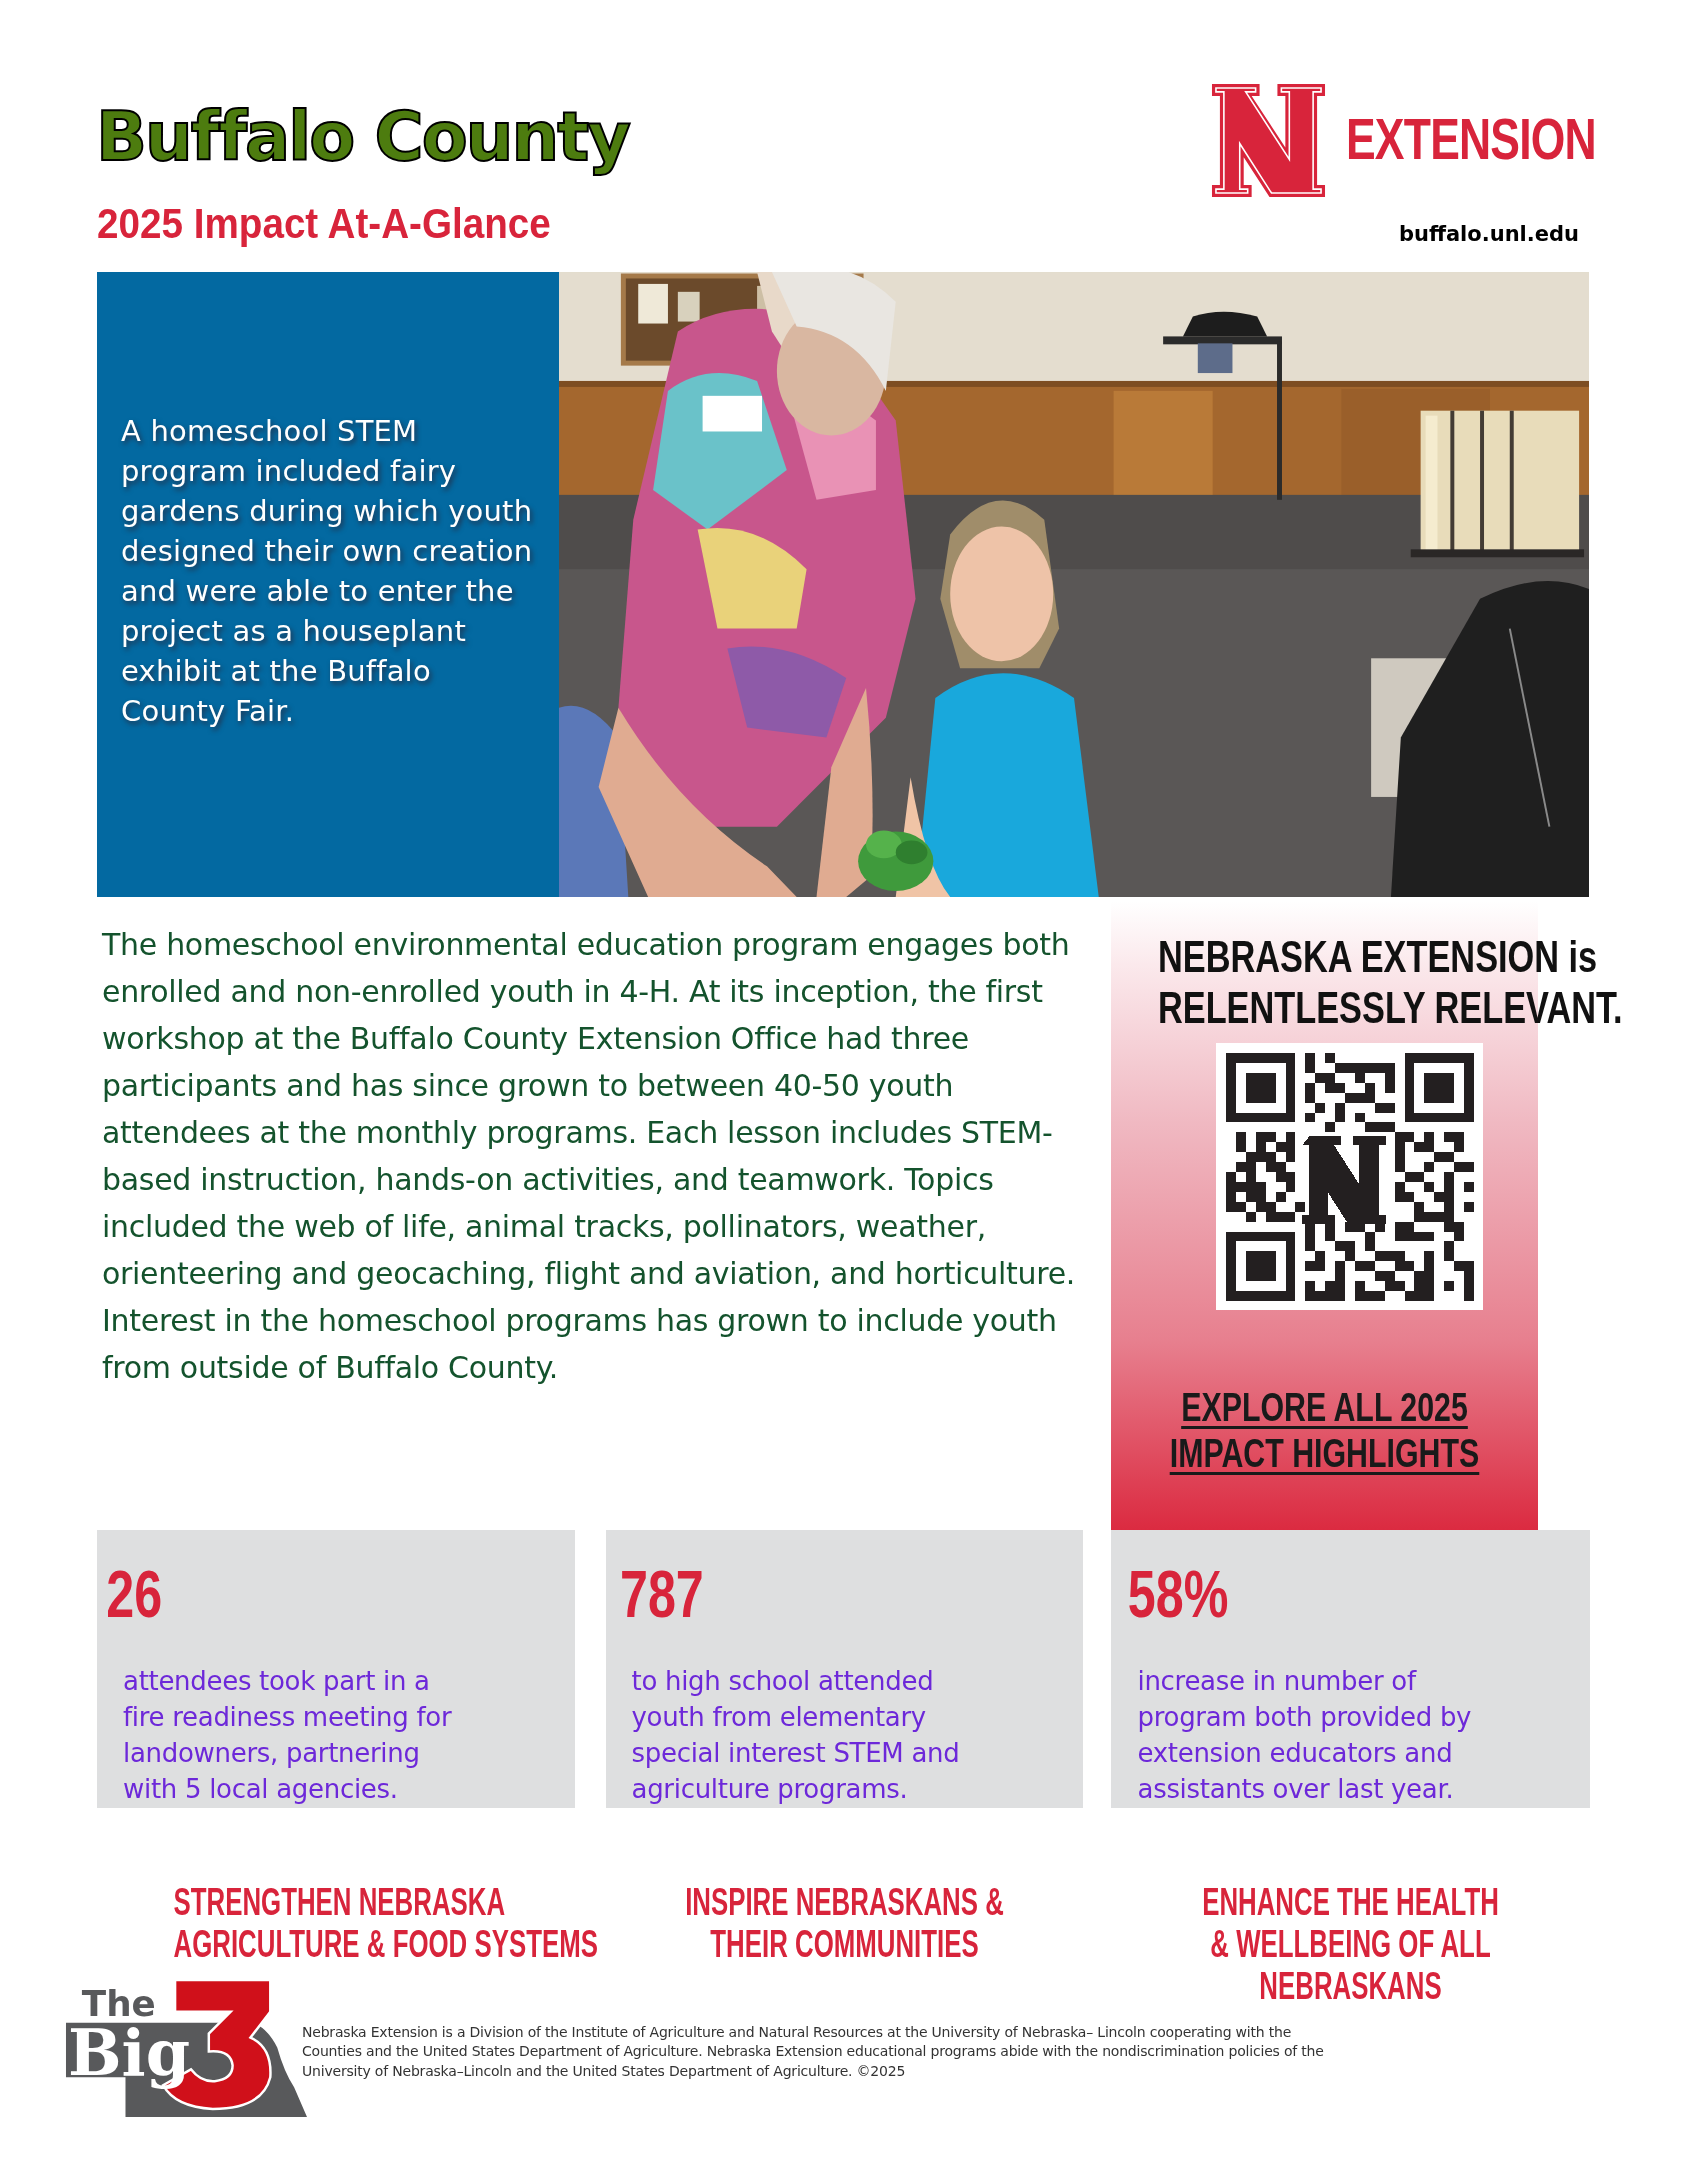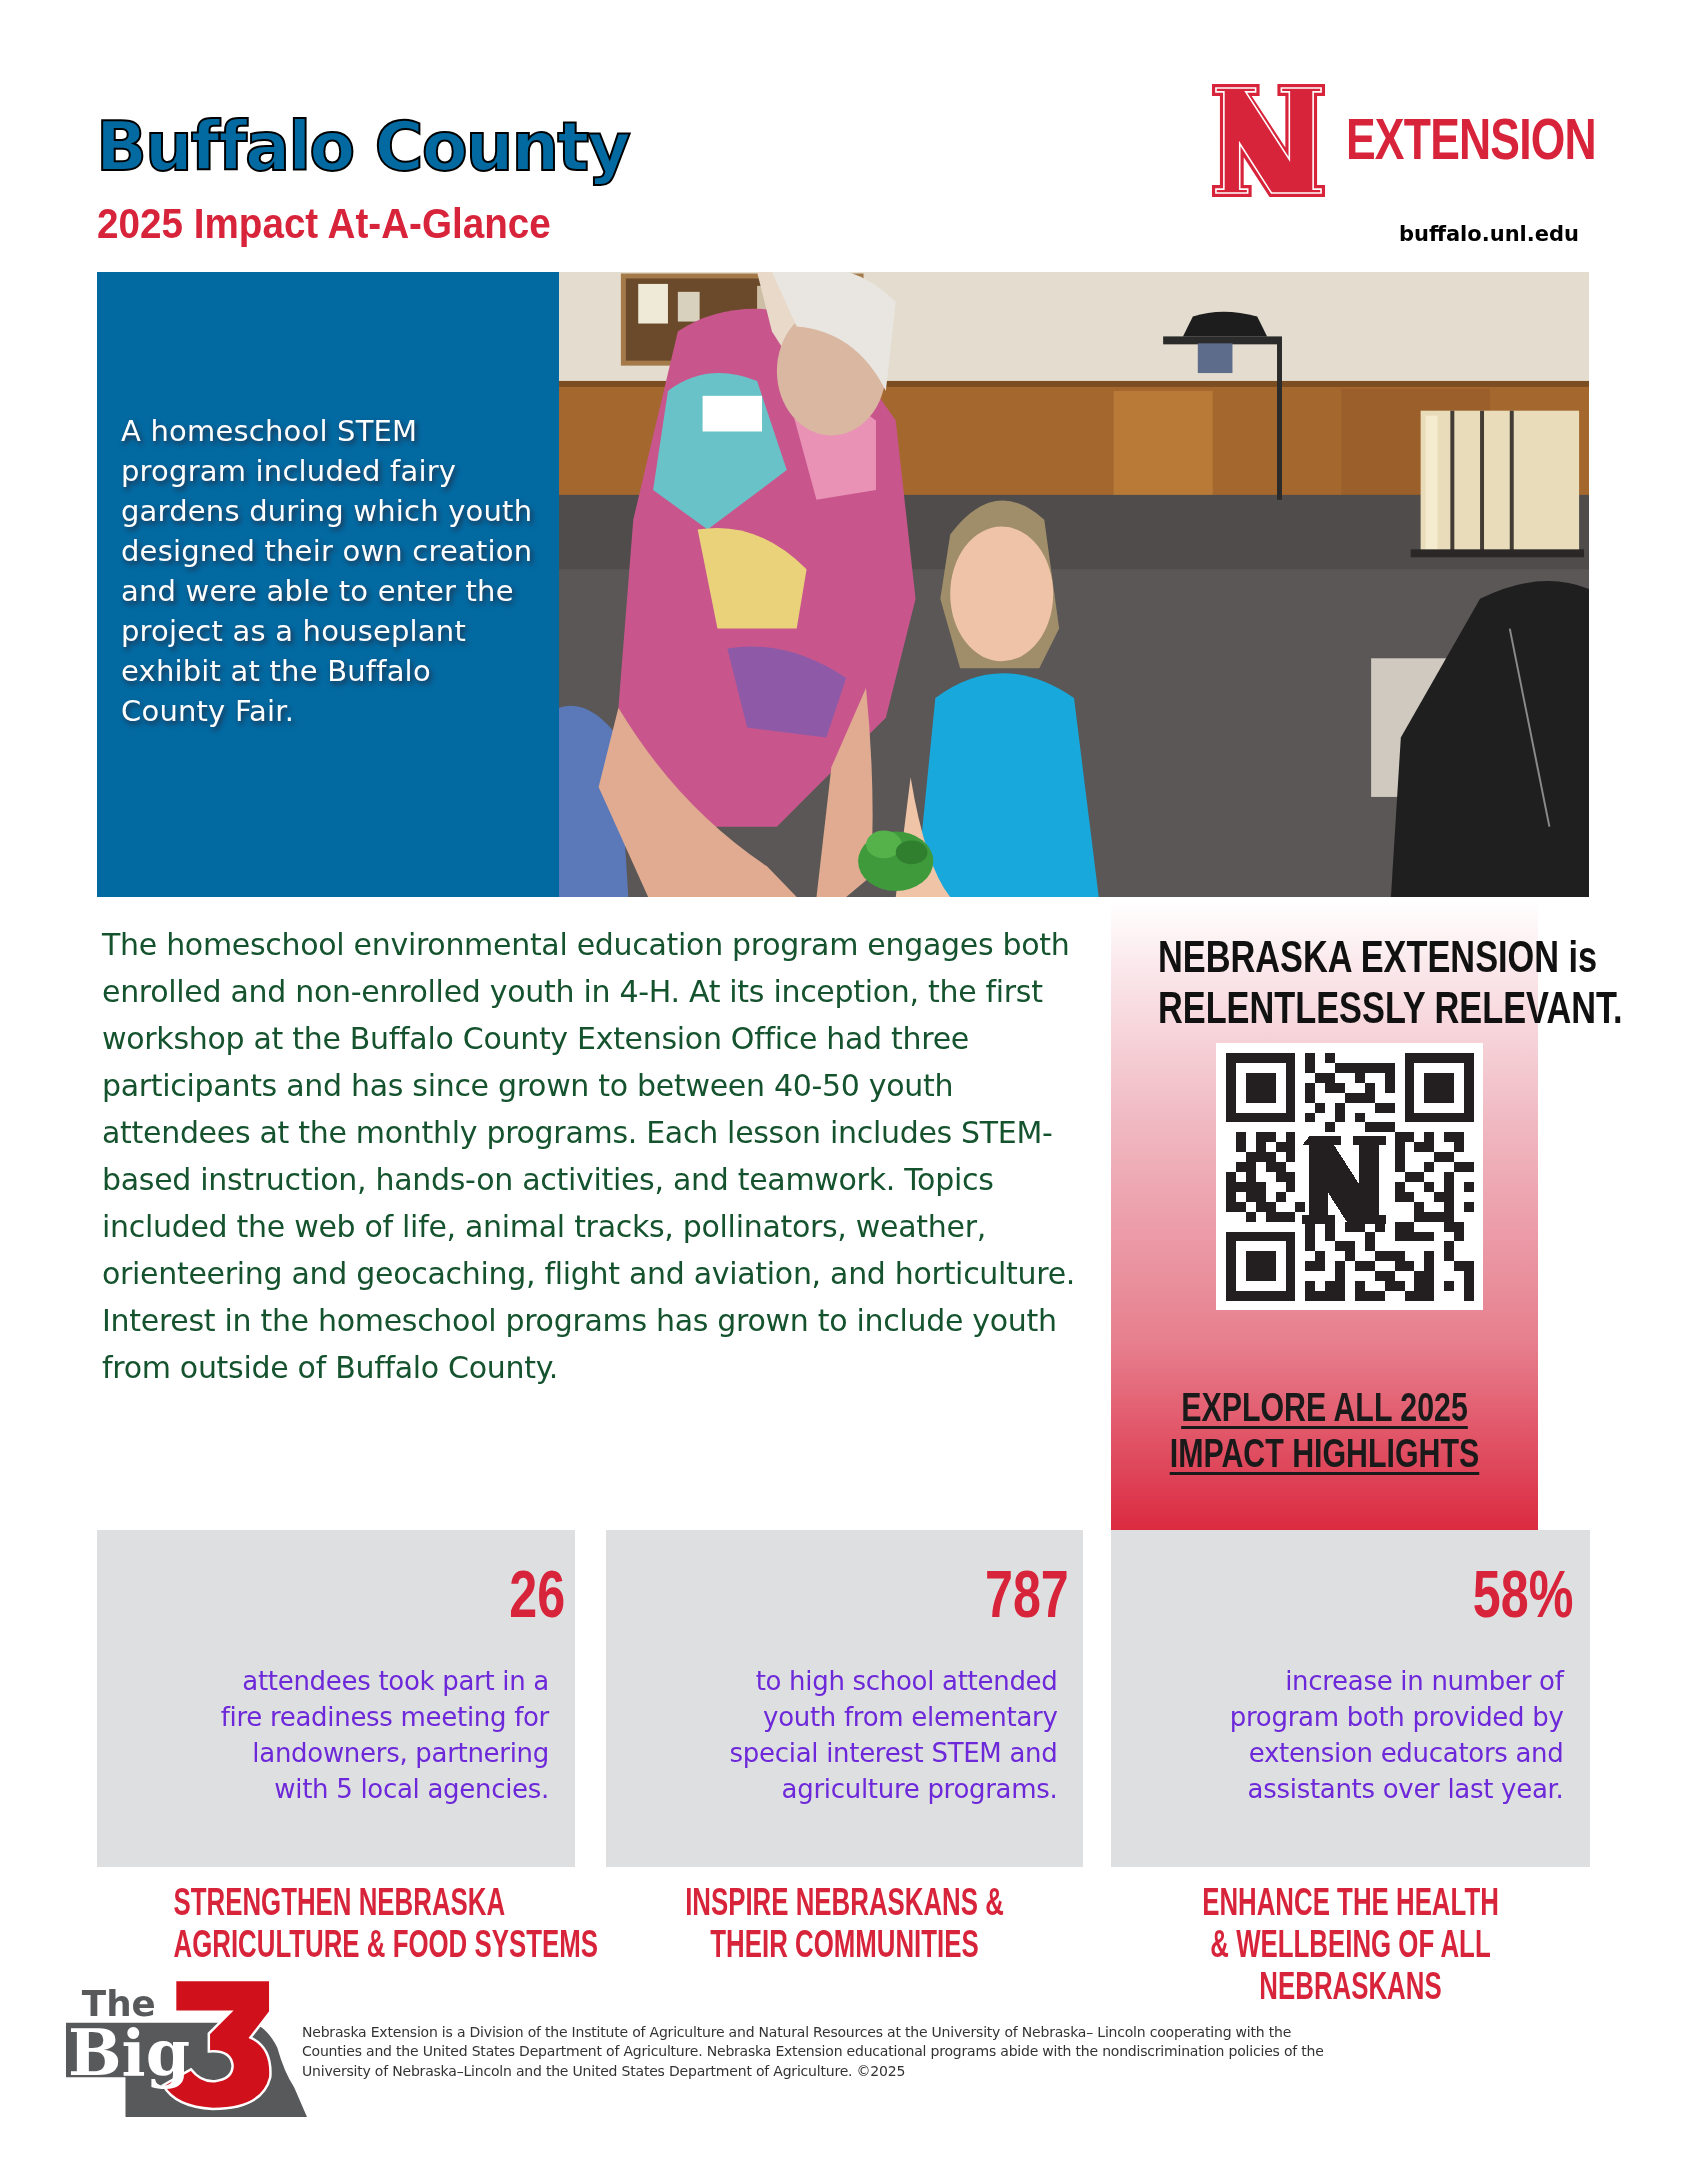--- a/index.html
+++ b/index.html
@@ -3,23 +3,23 @@
 <meta charset="utf-8">
 <style>
   * { box-sizing: border-box; margin: 0; padding: 0; }
   html, body { width: 1683px; height: 2178px; background: #ffffff; overflow: hidden; }
   body { position: relative; font-family: "Liberation Sans", sans-serif; color: #000; }
 
   .abs { position: absolute; }
 
   
   .title {
-    left: 96px; top: 114px;
+    left: 96px; top: 104px;
     font-family: "DejaVu Sans", sans-serif; font-weight: 900;
-    font-size: 67px; letter-spacing: -2px; line-height: 1; color: #0369a1;
+    font-size: 67px; letter-spacing: -2px; line-height: 1; color: #4d7c0f;
     -webkit-text-stroke: 2px #000;
   }
   .subtitle {
     left: 97px; top: 203px;
     font-family: "Liberation Sans", sans-serif; font-weight: 700;
     font-size: 42px; line-height: 1; color: #d8243b;
     transform: scaleX(0.92); transform-origin: left;
   }
 
   .logo-n { left: 1210px; top: 82px; width: 117px; height: 117px; }
@@ -84,22 +84,22 @@
     font-family: "Liberation Sans", sans-serif; font-weight: 700;
     font-size: 41px; line-height: 46px; color: #1a1a1a;
     text-decoration: underline; text-decoration-thickness: 3px; text-underline-offset: 5px;
     transform: scaleX(0.74); transform-origin: center;
     cursor: pointer;
   }
   .cta-link span { display: block; }
 
   
   .stat {
-    top: 1530px; height: 337px; background: #dedfe0;
-    text-align: right;
+    top: 1530px; height: 278px; background: #dedfe0;
+    text-align: left;
   }
   .stat-1 { left: 97px; width: 478px; }
   .stat-2 { left: 606px; width: 477px; }
   .stat-3 { left: 1111px; width: 479px; }
   .stat-num {
     margin-top: 30px;
     font-family: "Liberation Sans", sans-serif; font-weight: 700;
     font-size: 67px; line-height: 67px; color: #d8243b;
     transform: scaleX(0.75); display: inline-block;
   }

